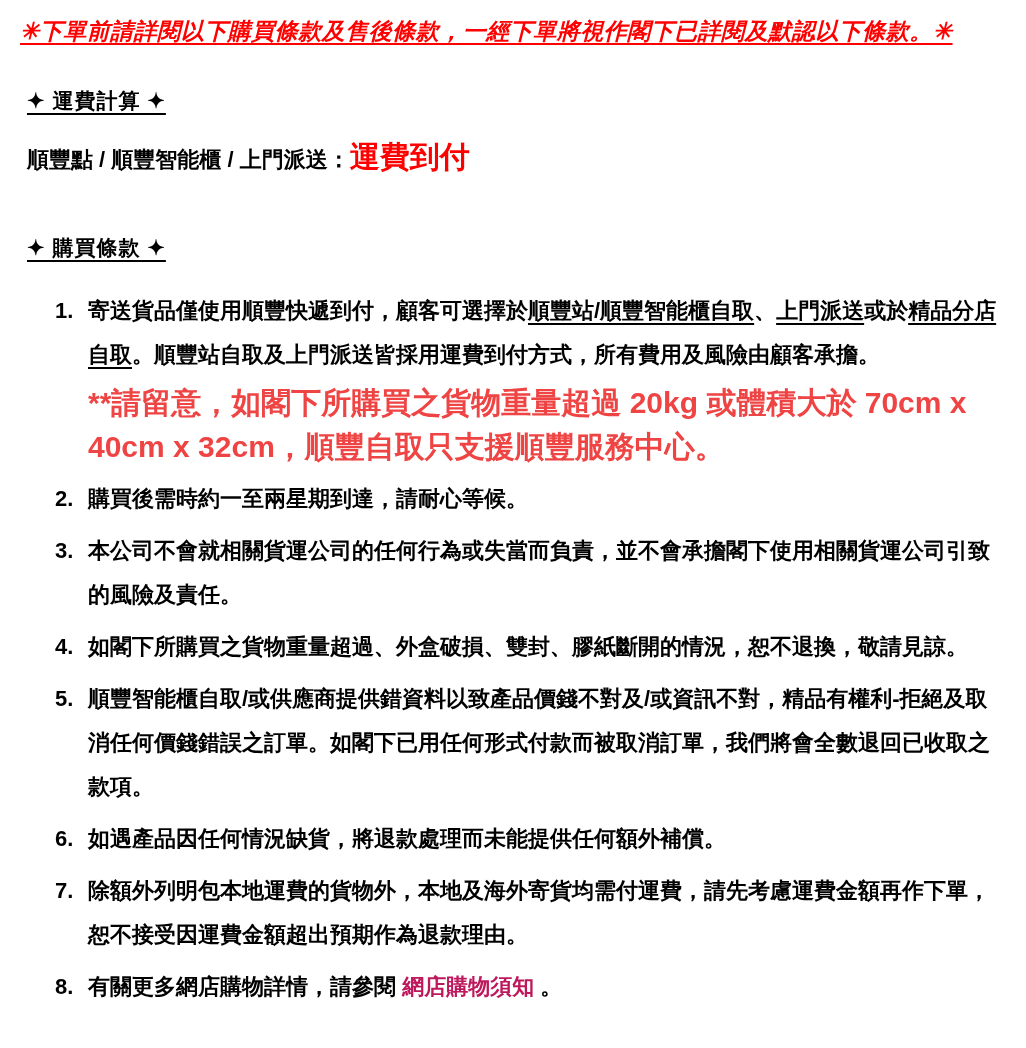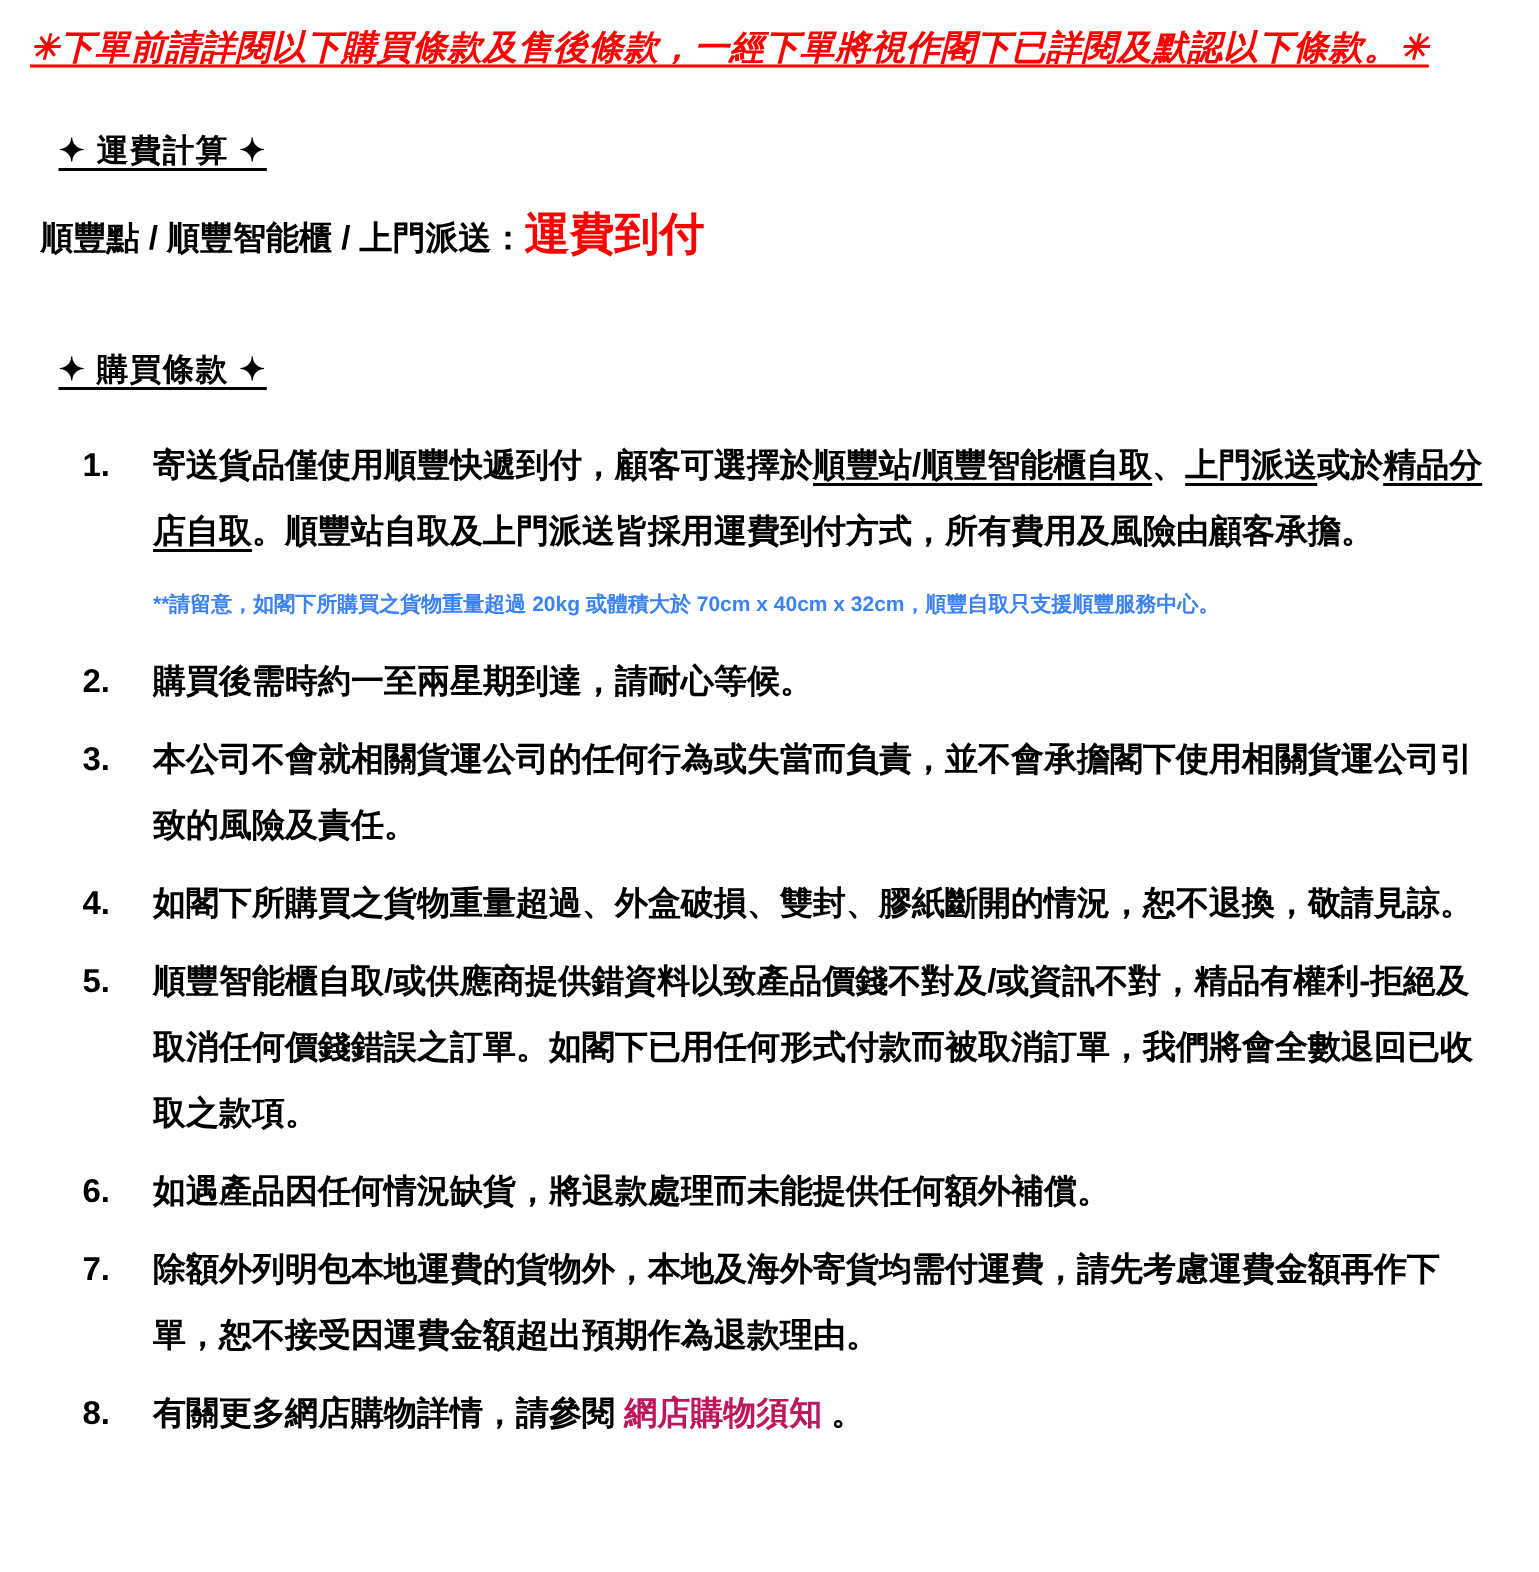--- a/index.html
+++ b/index.html
@@ -31,21 +31,21 @@
   }
   .sec-title {
     display: inline-block;
     margin: 0 0 0 7px;
     font-size: 21px;
     line-height: 26px;
     text-decoration: underline;
     text-underline-offset: 5px;
     letter-spacing: 1px;
   }
-  .sec-title-wrap { margin: 12px; }
+  .sec-title-wrap { margin: 0; }
   .sec-title-wrap.shipping { margin-top: 42px; }
   .sec-title-wrap.terms   { margin-top: 56px; }
   .ship-line1 {
     margin: 24px 0 3px 7px;
     font-size: 22px;
     line-height: 38px;
   }
   .red-big {
     color: #ff0000;
     font-size: 30px;
@@ -65,34 +65,34 @@
     align-items: flex-start;
     padding-left: 35px;
     margin-top: 8px;
   }
   .num {
     flex: none;
     width: 33px;
     font-size: 22px;
     line-height: 44px;
   }
-  .term-body { flex: 1; min-width: 0; margin-left: 14px; }
+  .term-body { flex: 1; min-width: 0; }
   .line {
     margin: 0;
     font-size: 22px;
     line-height: 44px;
   }
   .u {
     text-decoration: underline;
     text-underline-offset: 5px;
   }
   .note-red {
     margin: 4px 0 0 0;
-    color: #3b82f6;
-    font-size: 14px;
+    color: #ef4444;
+    font-size: 30px;
     line-height: 44px;
   }
   a.shop-link {
     color: #be185d;
     text-underline-offset: 5px;
     cursor: pointer;
   }
 </style>
 </head>
 <body>

